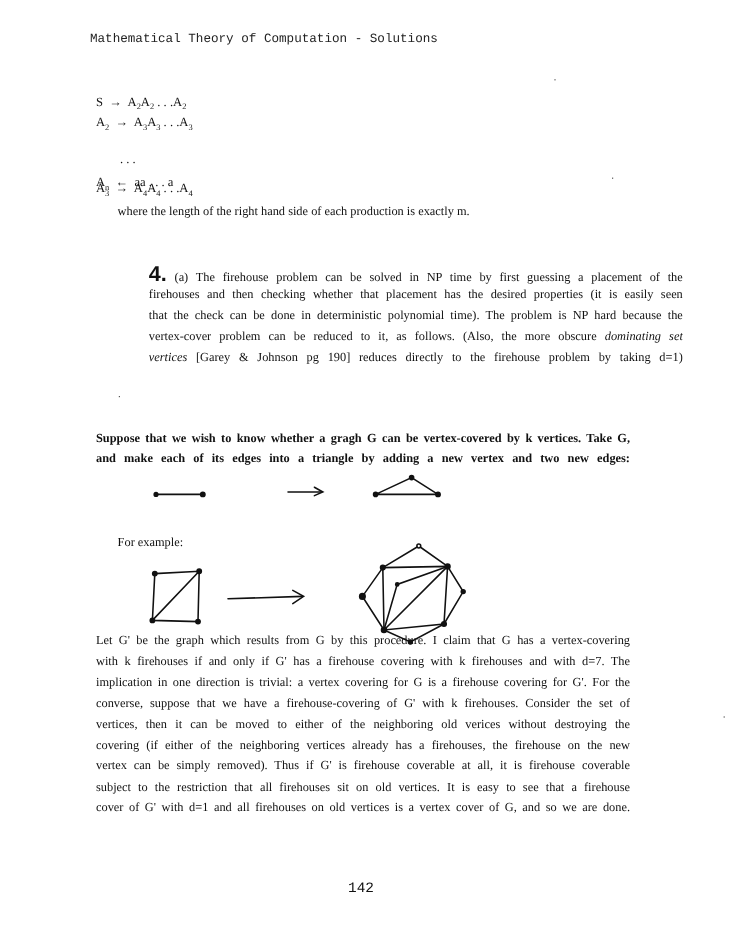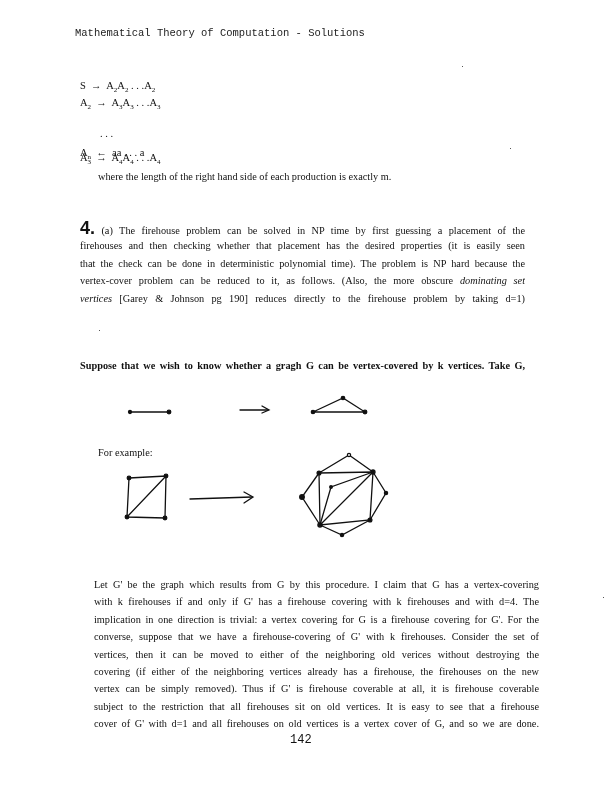--- a/index.html
+++ b/index.html
@@ -24,30 +24,31 @@
 <div class="prod" style="top:80px;"><span>S</span>  <span>→</span>  <span>A</span><sub>2</sub><span>A</span><sub>2</sub><span> . . .A</span><sub>2</sub></div>
 <div class="prod" style="top:97px;"><span>A</span><sub>2</sub>  <span>→</span>  <span>A</span><sub>3</sub><span>A</span><sub>3</sub><span> . . .A</span><sub>3</sub></div>
 <div class="prod" style="top:113px;margin-top:39px;"><span>A</span><sub>3</sub>  <span>→</span>  <span>A</span><sub>4</sub><span>A</span><sub>4</sub><span> . . .A</span><sub>4</sub></div>
 <div class="prod" style="top:128px; left:100px;">. . .</div>
 <div class="prod" style="top:147px;"><span>A</span><sub>n</sub>  <span>←</span>  <span>aa . . . a</span></div>
 
 <div class="txt last" style="top:168px;">
   <span class="line left">where the length of the right hand side of each production is exactly m.</span>
 </div>
 
-<div class="txt" style="top:220px;">
+<div class="txt" style="top:220px;margin-left:44px;">
   <span class="line"><span class="num4">4.</span> <span>(a) The firehouse problem can be solved in NP time by first guessing a placement of the</span></span>
   <span class="line">firehouses and then checking whether that placement has the desired properties (it is easily seen</span>
   <span class="line">that the check can be done in deterministic polynomial time). The problem is NP hard because the</span>
   <span class="line"><span>vertex-cover problem can be reduced to it, as follows. (Also, the more obscure</span> <i>dominating set</i></span>
   <span class="line"><i>vertices</i> <span>[Garey &amp; Johnson pg 190] reduces directly to the firehouse problem by taking d=1)</span></span>
 </div>
 
 <div class="txt" style="top:357px;font-weight:bold;">
   <span class="line">Suppose that we wish to know whether a gragh G can be vertex-covered by k vertices. Take G,</span>
+  <span class="line">and make each of its edges into a triangle by adding a new vertex and two new edges:</span>
 </div>
 
 <div class="txt last" style="top:444px;">
   <span class="line left">For example:</span>
 </div>
 
 <svg class="fig" width="612" height="791">
   <g stroke="#111" stroke-width="1.3" fill="none" stroke-linecap="round">
 
     <g>
@@ -96,27 +97,27 @@
       <circle cx="320" cy="525" r="2.1" fill="#111"></circle>
       <circle cx="349" cy="455" r="1.6" fill="#fff"></circle>
       <circle cx="386" cy="493" r="1.6" fill="#111"></circle>
       <circle cx="342" cy="535" r="1.6" fill="#111"></circle>
       <circle cx="302" cy="497" r="2.3" fill="#111"></circle>
       <circle cx="331" cy="487" r="1.3" fill="#111"></circle>
     </g>
   </g>
 </svg>
 
-<div class="txt" style="top:576px;margin-left:14px;">
+<div class="txt" style="top:526px;">
   <span class="line">Let G' be the graph which results from G by this procedure. I claim that G has a vertex-covering</span>
-  <span class="line">with k firehouses if and only if G' has a firehouse covering with k firehouses and with d=4. The</span>
+  <span class="line">with k firehouses if and only if G' has a firehouse covering with k firehouses and with d=7. The</span>
   <span class="line">implication in one direction is trivial: a vertex covering for G is a firehouse covering for G'. For the</span>
   <span class="line">converse, suppose that we have a firehouse-covering of G' with k firehouses. Consider the set of</span>
   <span class="line">vertices, then it can be moved to either of the neighboring old verices without destroying the</span>
-  <span class="line">covering (if either of the neighboring vertices already has a firehouse, the firehouses on the new</span>
+  <span class="line">covering (if either of the neighboring vertices already has a firehouses, the firehouse on the new</span>
   <span class="line">vertex can be simply removed). Thus if G' is firehouse coverable at all, it is firehouse coverable</span>
   <span class="line">subject to the restriction that all firehouses sit on old vertices. It is easy to see that a firehouse</span>
   <span class="line">cover of G' with d=1 and all firehouses on old vertices is a vertex cover of G, and so we are done.</span>
 </div>
 
 <div class="pagenum">142</div>
 
 <div class="speck" style="left:462px; top:66px;"></div>
 <div class="speck" style="left:510px; top:148px;"></div>
 <div class="speck" style="left:99px; top:330px;"></div>

